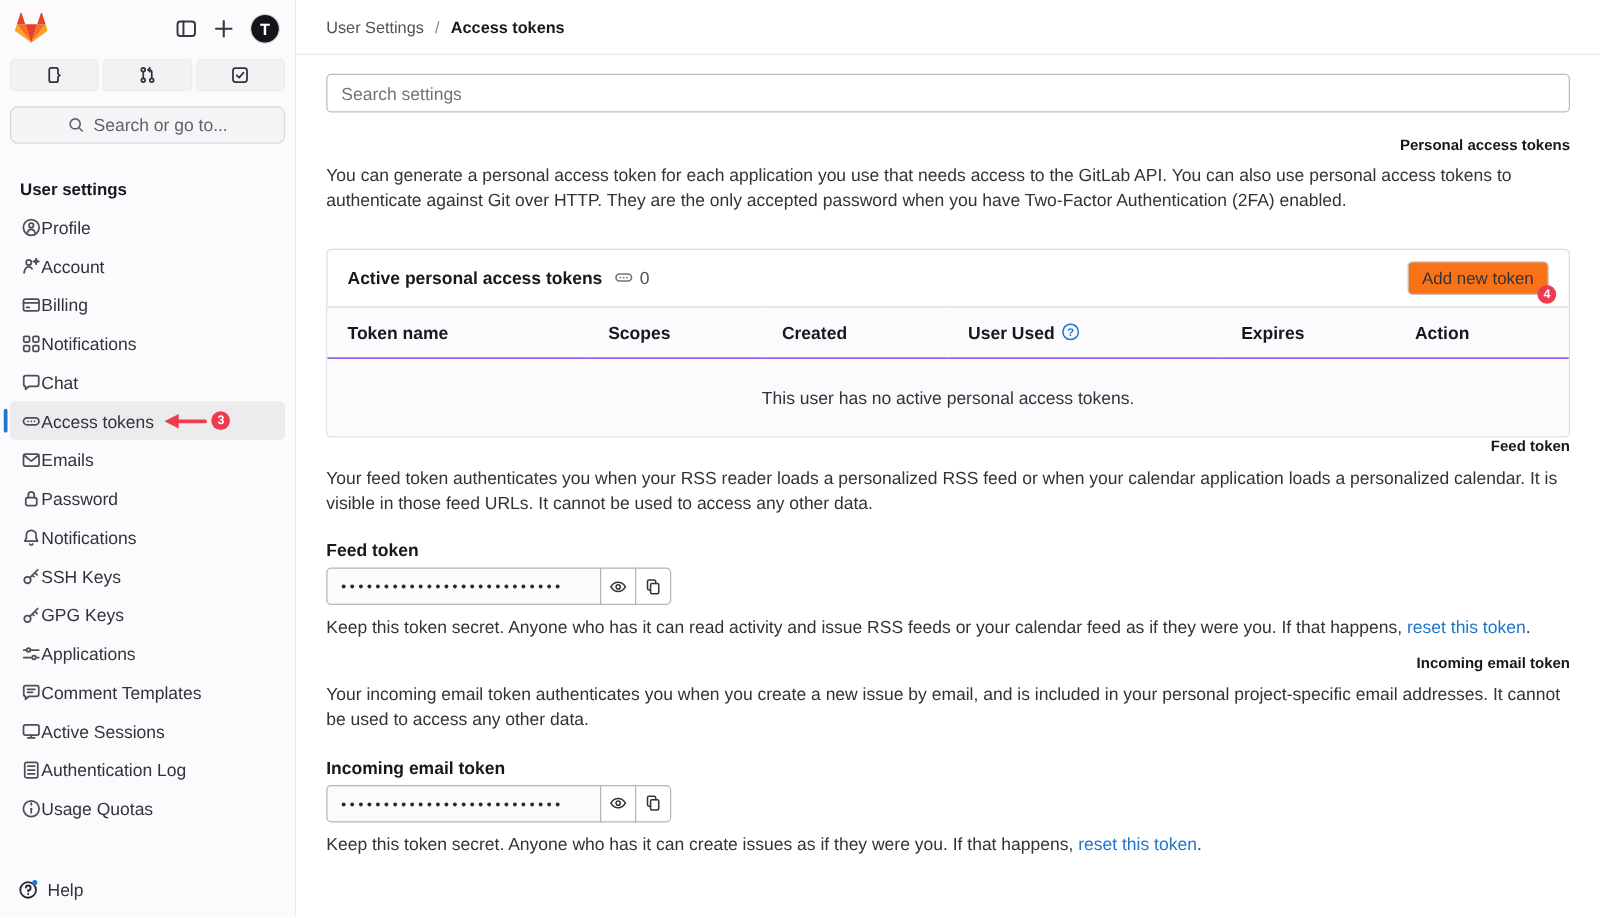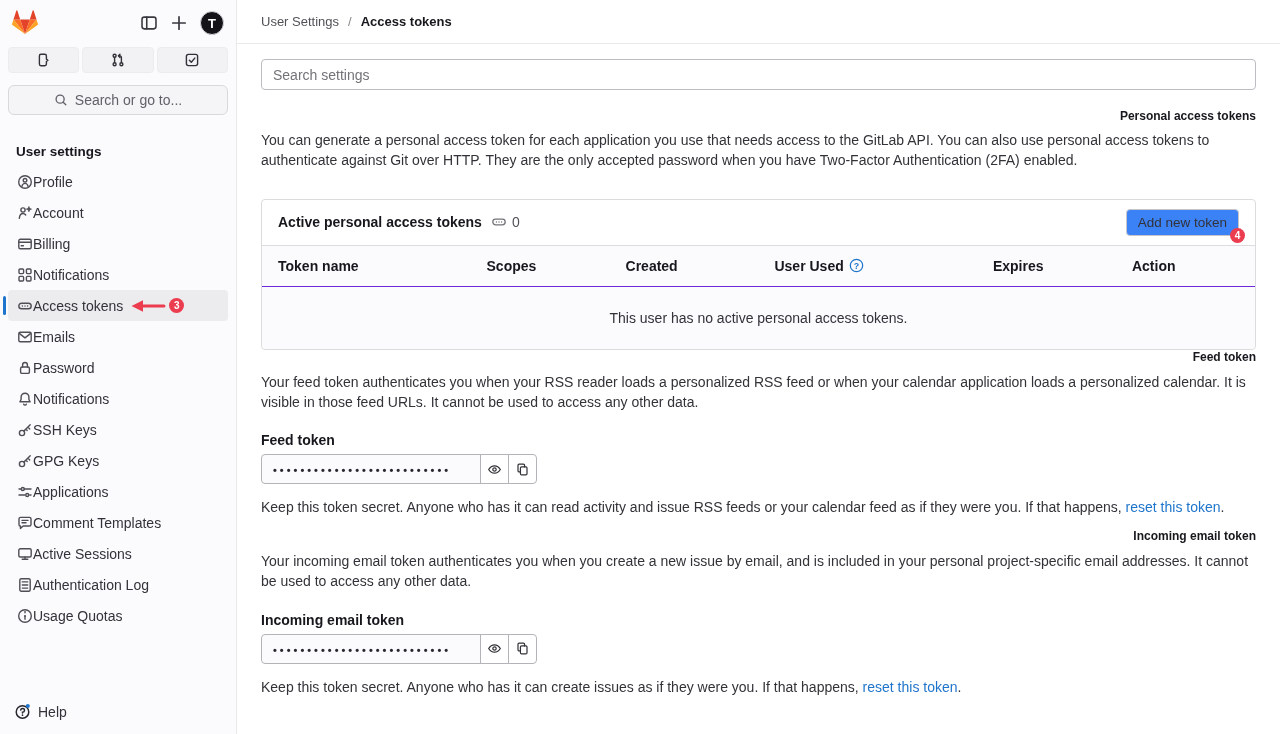--- a/index.html
+++ b/index.html
@@ -80,21 +80,21 @@
   }
   h1.section-h { margin-top:19px; margin-bottom:7px; }
   .desc { margin:0; line-height:1.45; color:#333238; }
 
   .card { border:1px solid #dcdcde; border-radius:4px; margin-top:28px; overflow:visible; }
   .card-head { display:flex; align-items:center; padding:9px 16px; }
   .card-title { font-weight:700; color:#18171d; }
   .count-wrap { display:flex; align-items:center; gap:5px; margin-left:9px; color:#535158; }
   .count-wrap .icon { width:16px; height:16px; display:flex; color:#737278; }
   .btn {
-    margin-left:auto; position:relative; background:#3b82f6; border:1px solid #c6c5ca;
+    margin-left:auto; position:relative; background:#f97316; border:1px solid #c6c5ca;
     border-radius:4px; padding:5px 11px; font-size:13.5px; color:#333238; cursor:pointer;
     font-family:"Liberation Sans", sans-serif;
   }
   .btn-badge { position:absolute; right:-7px; bottom:-8px; }
 
   table.tokens { width:100%; border-collapse:collapse; }
   .tokens thead tr { background:#fbfafd; }
   .tokens th {
     text-align:left; font-weight:700; color:#18171d; font-size:14px;
     padding:12px 16px; border-top:1px solid #dcdcde; border-bottom:1px solid #6d28d9;
@@ -119,21 +119,21 @@
     background:#fbfafd; padding:2px 11px 0; display:flex; align-items:center;
     font-weight:700; font-size:11px; letter-spacing:3px; color:#28272d; overflow:hidden;
     white-space:nowrap;
   }
   .ig-btn {
     width:29px; height:30px; border:1px solid #b4b3b8; background:#fff; margin-left:-1px;
     display:flex; align-items:center; justify-content:center; cursor:pointer; padding:0;
   }
   .ig-btn:last-child { border-radius:0 4px 4px 0; }
   .ig-btn .icon { width:15px; height:15px; display:flex; color:#333238; }
-  .token-help { margin-top:15px; color:#333238; }
+  .token-help { margin-top:9px; color:#333238; }
   a.link { color:#1f75cb; text-decoration:none; cursor:pointer; }
   .q-icon { width:15px; height:15px; display:flex; }
 </style>
 </head>
 <body>
 
 <div class="app">
 
   <aside class="sidebar">
     <div class="sb-top">
@@ -240,20 +240,28 @@
         <div class="sb-item">
           <span class="icon">
             <svg viewBox="0 0 16 16" fill="none" stroke="currentColor" stroke-width="1.4" stroke-linecap="round" stroke-linejoin="round">
               <rect x="2" y="2" width="4.6" height="4.6" rx="1"></rect>
               <rect x="9.4" y="2" width="4.6" height="4.6" rx="1"></rect>
               <rect x="2" y="9.4" width="4.6" height="4.6" rx="1"></rect>
               <rect x="9.4" y="9.4" width="4.6" height="4.6" rx="1"></rect>
             </svg>
           </span>
           <span>Notifications</span>
+        </div>
+        <div class="sb-item">
+          <span class="icon">
+            <svg viewBox="0 0 16 16" fill="none" stroke="currentColor" stroke-width="1.4" stroke-linecap="round" stroke-linejoin="round">
+              <path d="M3.6 2.4h8.8c.9 0 1.6.7 1.6 1.6v5.4c0 .9-.7 1.6-1.6 1.6H6.2l-2.8 2.4V11h-.2c-.7 0-1.2-.7-1.2-1.6V4c0-.9.7-1.6 1.6-1.6Z"></path>
+            </svg>
+          </span>
+          <span>Chat</span>
         </div>
         <div class="sb-item active">
           <span class="icon">
             <svg viewBox="0 0 16 16" fill="none" stroke="currentColor" stroke-width="1.4" stroke-linecap="round" stroke-linejoin="round">
               <rect x="1.8" y="5.2" width="12.4" height="5.6" rx="2.8"></rect>
               <circle cx="5.4" cy="8" r=".7" fill="currentColor" stroke="none"></circle>
               <circle cx="8" cy="8" r=".7" fill="currentColor" stroke="none"></circle>
               <circle cx="10.6" cy="8" r=".7" fill="currentColor" stroke="none"></circle>
             </svg>
           </span>

